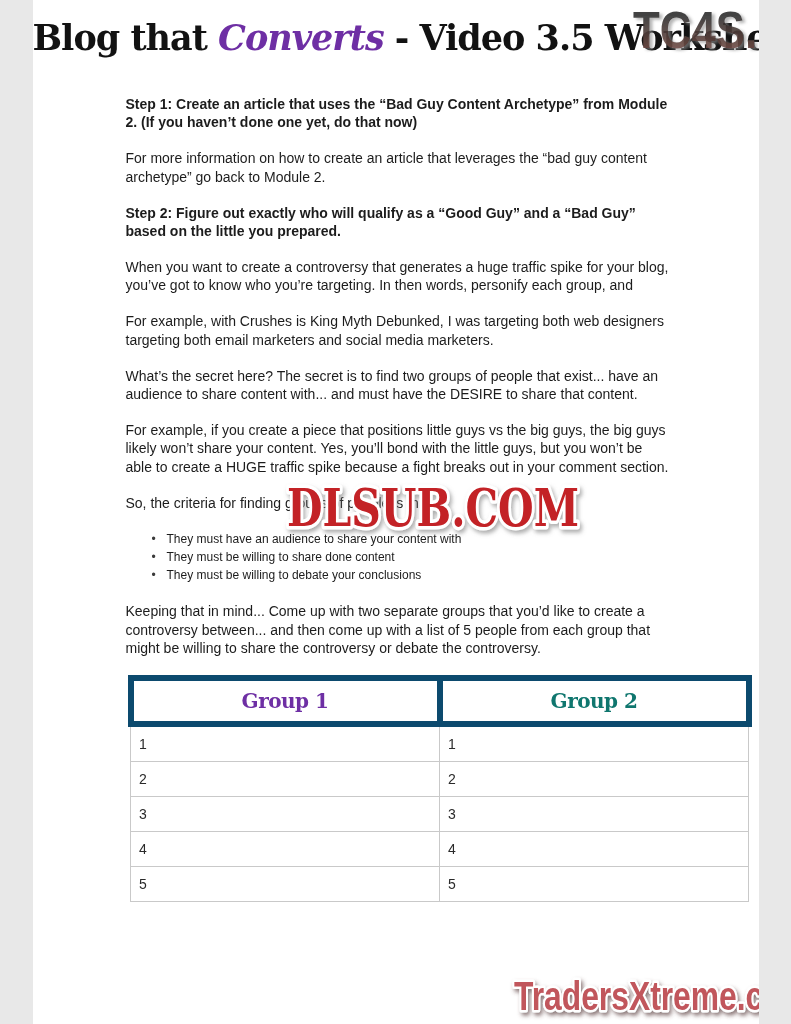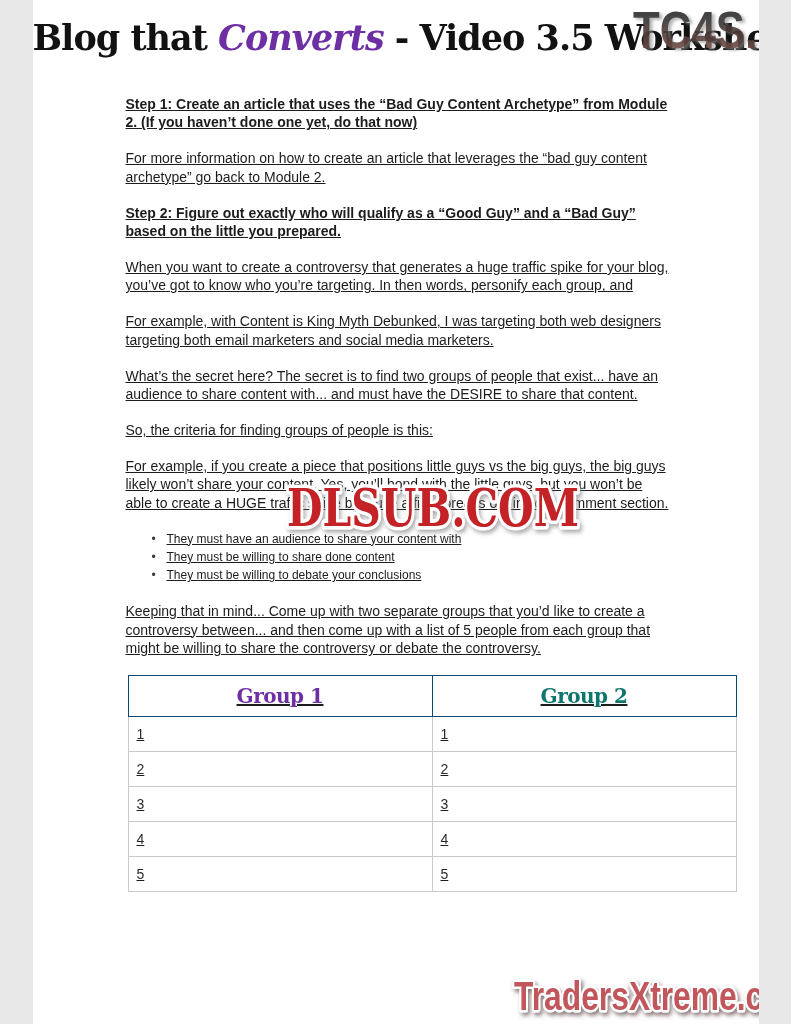--- a/index.html
+++ b/index.html
@@ -19,21 +19,21 @@
     font-family:"DejaVu Serif","Liberation Serif",serif;
     font-weight:600;
     font-size:35px;
     line-height:44px;
     letter-spacing:-1px;
     color:#121212;
     white-space:nowrap;
   }
   .title .hl{font-weight:bold;font-style:italic;}
   
-  .content{padding:35px 80px 0 93px;text-decoration:underline;}
+  .content{padding:35px 80px 0 93px;}
   .block{margin:0 0 17.5px 0;}
   .line{
     font-size:14px;
     line-height:18.4px;
     white-space:nowrap;
   }
   .bold .line{font-weight:bold;}
   .bullet-item{
     position:relative;
     padding-left:41px;
@@ -50,21 +50,21 @@
   }
   
   .ws-table{
     border-collapse:collapse;
     table-layout:fixed;
     width:602px;
     margin-left:2px;
     margin-top:0;
   }
   .ws-table th{
-    border:1px solid #0c4a6e;
+    border:6px solid #0c4a6e;
     width:301px;height:38px;
     text-align:center;
     vertical-align:middle;
     font-family:"DejaVu Serif","Liberation Serif",serif;
     font-weight:bold;
     font-size:20px;
     letter-spacing:-0.5px;
   }
   .ws-table td{
     border:1px solid #c9c9c9;
@@ -121,37 +121,37 @@
       <div class="line">Step 2: Figure out exactly who will qualify as a “Good Guy” and a “Bad Guy”</div>
       <div class="line">based on the little you prepared.</div>
     </div>
 
     <div class="block">
       <div class="line">When you want to create a controversy that generates a huge traffic spike for your blog,</div>
       <div class="line">you’ve got to know who you’re targeting. In then words, personify each group, and</div>
     </div>
 
     <div class="block">
-      <div class="line">For example, with Content is King Myth Debunked, I was targeting both web designers</div>
+      <div class="line">For example, with Crushes is King Myth Debunked, I was targeting both web designers</div>
       <div class="line">targeting both email marketers and social media marketers.</div>
     </div>
 
     <div class="block">
       <div class="line">What’s the secret here? The secret is to find two groups of people that exist... have an</div>
       <div class="line">audience to share content with... and must have the DESIRE to share that content.</div>
-    </div>
-
-    <div class="block">
-      <div class="line">So, the criteria for finding groups of people is this:</div>
     </div>
 
     <div class="block">
       <div class="line">For example, if you create a piece that positions little guys vs the big guys, the big guys</div>
       <div class="line">likely won’t share your content. Yes, you’ll bond with the little guys, but you won’t be</div>
       <div class="line">able to create a HUGE traffic spike because a fight breaks out in your comment section.</div>
+    </div>
+
+    <div class="block">
+      <div class="line">So, the criteria for finding groups of people is this:</div>
     </div>
 
     <div class="block">
       <div class="bullet-item">They must have an audience to share your content with</div>
       <div class="bullet-item">They must be willing to share done content</div>
       <div class="bullet-item">They must be willing to debate your conclusions</div>
     </div>
 
     <div class="block">
       <div class="line">Keeping that in mind... Come up with two separate groups that you’d like to create a</div>

